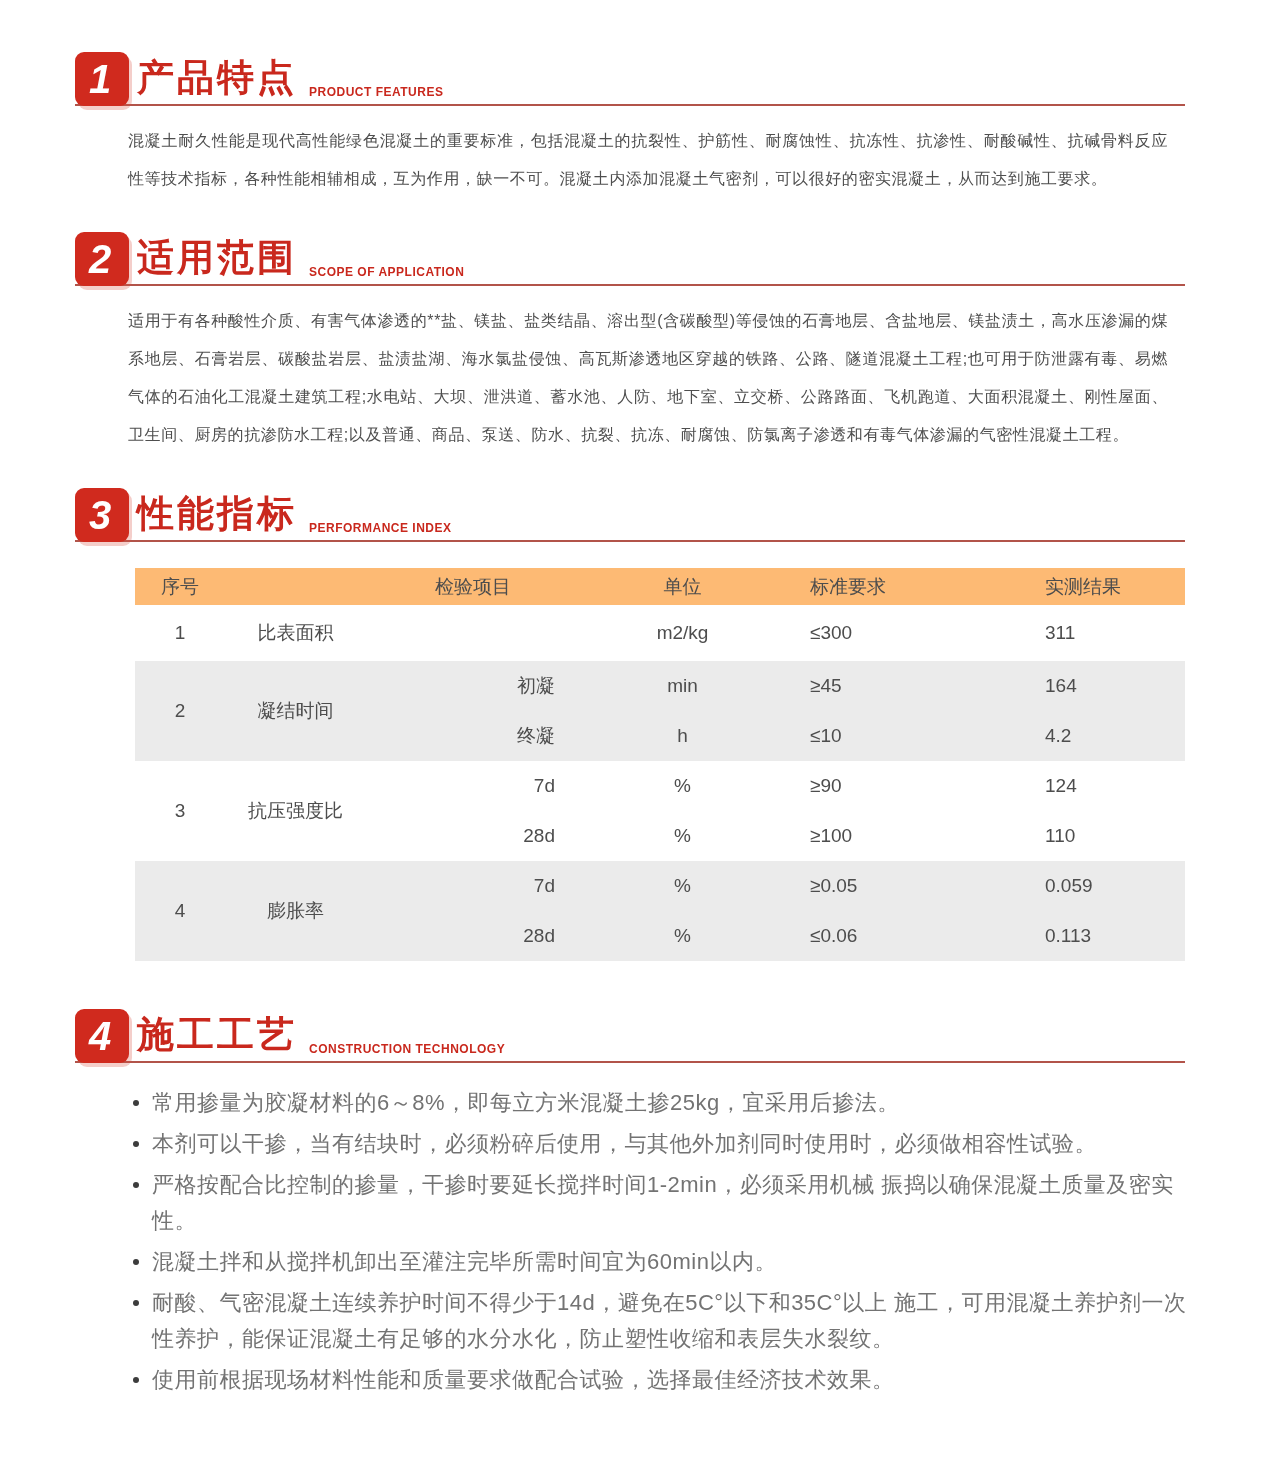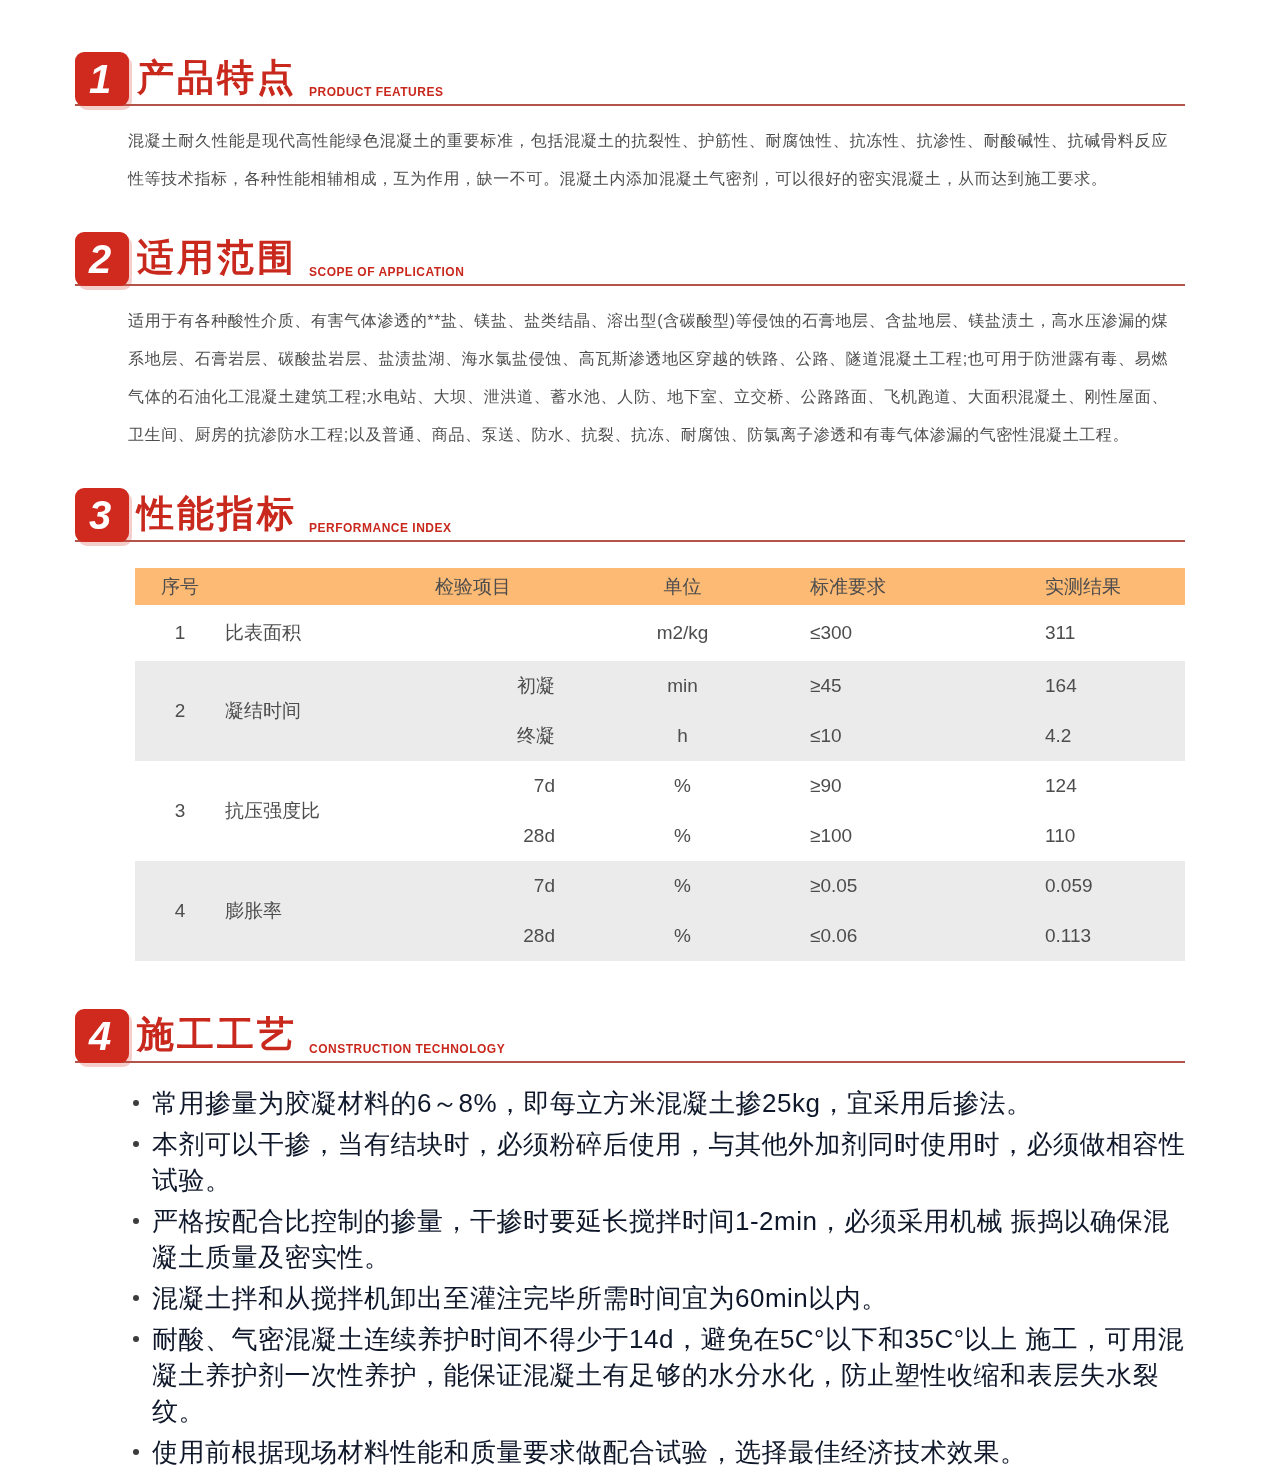--- a/index.html
+++ b/index.html
@@ -75,41 +75,41 @@
     table-layout: fixed;
     font-size: 19px;
     color: #4d4d4d;
   }
   .perf-table th { font-weight: 400; height: 37px; }
   .perf-table thead tr { background: #fdba74; }
   .perf-table td { height: 50px; }
   .perf-table tr.single td { height: 56px; }
   .perf-table tr.band { background: #ebebeb; }
   .col-no   { text-align: center; }
-  .col-item { padding-right: 44px; }
+  .col-item { text-align: center; padding-right: 44px; }
   .col-sub  { text-align: right; padding-left: 40px; }
   .col-unit { text-align: center; padding-left: 40px; }
   .col-std  { text-align: left; padding-left: 40px; }
   .col-res  { text-align: left; padding-left: 45px; }
   th.col-item { text-align: right; padding-left: 40px; }
 
   
   .bullets {
     list-style: none;
     margin: 22px 0 0 55px;
     width: 1060px;
   }
   .bullets li {
     position: relative;
     padding-left: 22px;
-    font-size: 26px;
+    font-size: 22px;
     line-height: 36px;
     letter-spacing: 0.5px;
     margin-bottom: 5px;
-    color: #0f172a;
+    color: #737373;
   }
   .bullets li .dot {
     position: absolute;
     left: 3px; top: 15px;
     width: 6px; height: 6px;
     border-radius: 50%;
     background: #3c3c3c;
   }
   .sec { margin-bottom: 0; }
   .sec-2 { margin-top: 0; }

